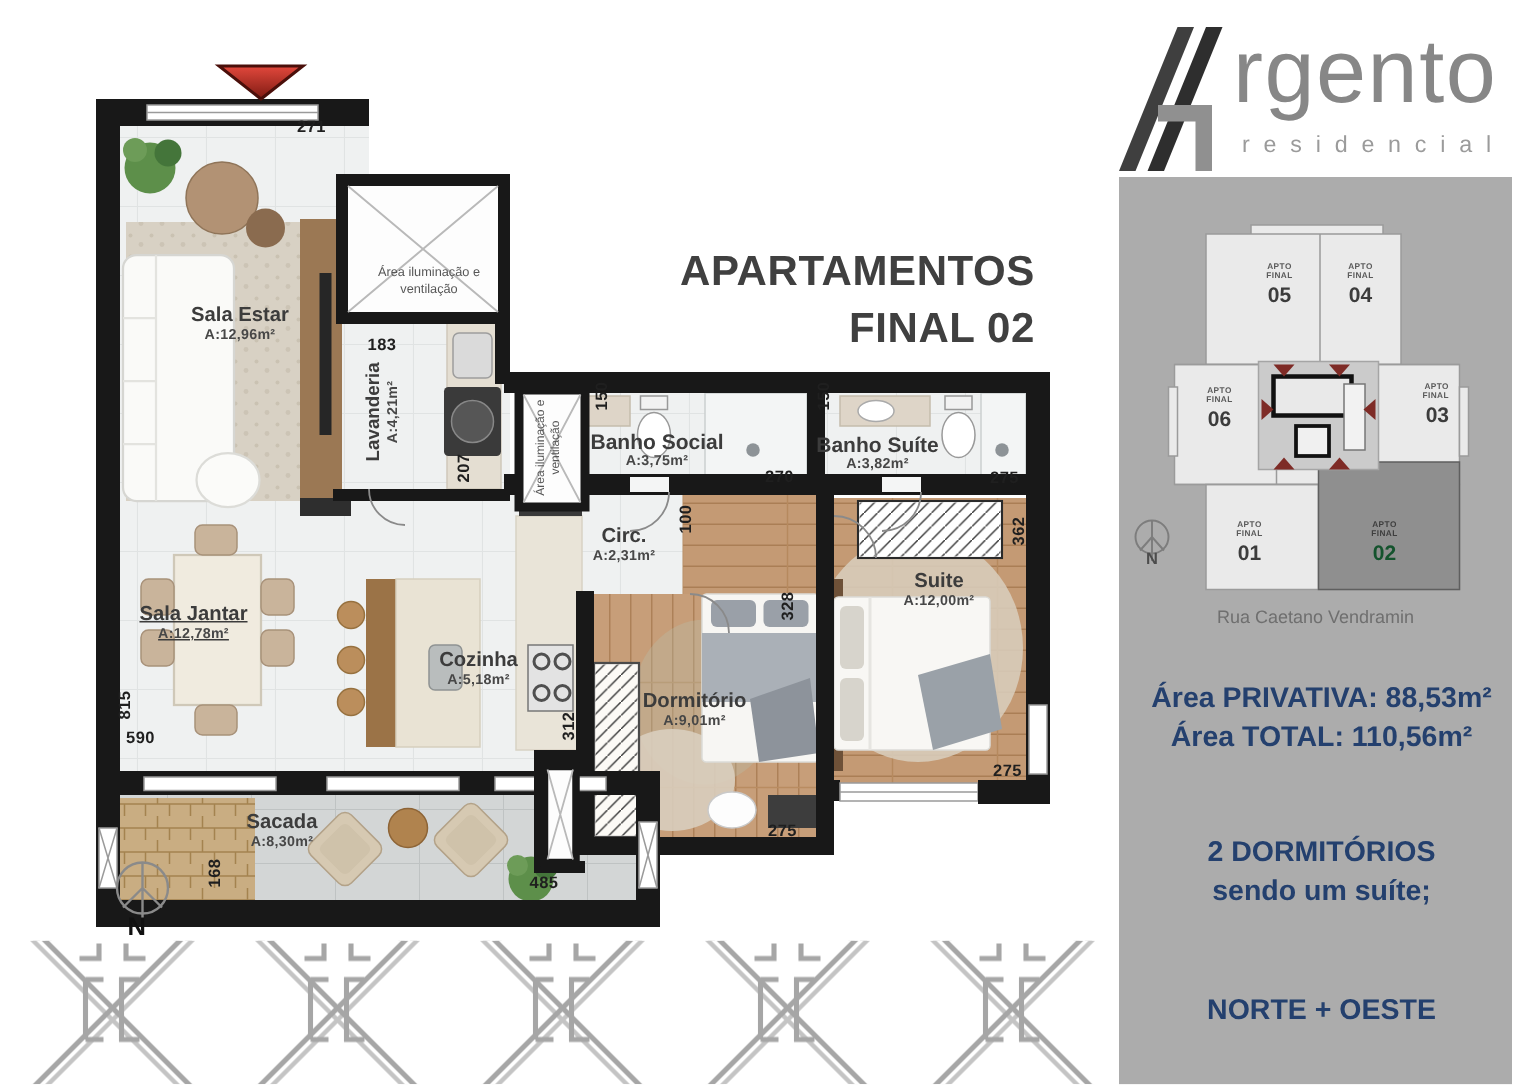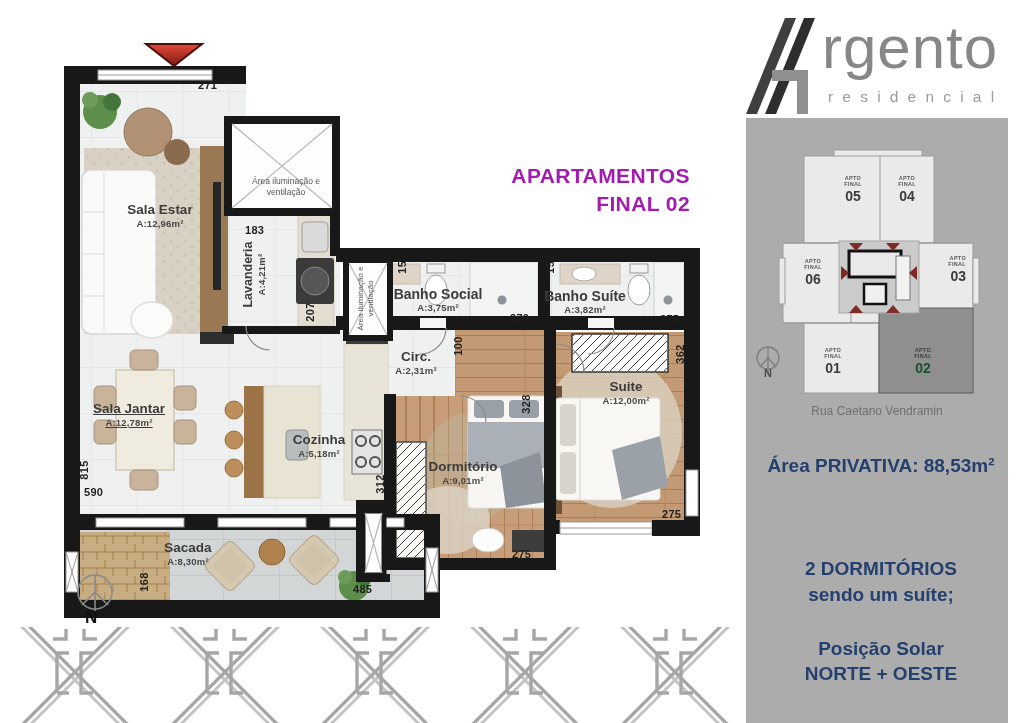--- a/index.html
+++ b/index.html
@@ -4,22 +4,22 @@
 <style>
   html,body{margin:0;padding:0;background:#fff;}
   #app{position:relative;width:1024px;height:723px;overflow:hidden;background:#fff;
        font-family:"Liberation Sans",sans-serif;}
   .abs{position:absolute;}
   
   .logo{position:absolute;left:740px;top:12px;width:284px;height:104px;z-index:8;}
   .brand{position:absolute;left:82px;top:6px;font-size:60px;color:#878787;letter-spacing:1px;line-height:1;}
   .brandsub{position:absolute;left:88px;top:76px;font-size:15.5px;letter-spacing:9.2px;color:#9b9b9b;}
   
-  .title{position:absolute;right:334px;top:162px;text-align:right;color:#a21caf;
-         font-weight:bold;font-size:21px;line-height:1.35;letter-spacing:.4px;z-index:7;}
+  .title{position:absolute;right:334px;top:162px;text-align:right;color:#404040;
+         font-weight:bold;font-size:28px;line-height:1.35;letter-spacing:.4px;z-index:7;}
   
   .panel{position:absolute;left:746px;top:118px;width:262px;height:605px;background:#acacac;z-index:2;}
   .side-line{position:absolute;left:746px;width:238px;text-align:center;color:#24406e;
              font-weight:bold;font-size:19px;z-index:6;margin-left:16px;}
   .street{position:absolute;left:746px;top:404px;width:262px;text-align:center;
           color:#6f6f6f;font-size:12px;z-index:6;}
   .unit{position:absolute;width:46px;text-align:center;z-index:6;line-height:1.05;}
   .unit .t{display:block;font-size:5.5px;color:#5a5a5a;font-weight:bold;letter-spacing:.3px;}
   .unit .n{display:block;font-size:14px;font-weight:bold;color:#3c3c3c;margin-top:1px;}
   .kp-n{position:absolute;left:756px;top:367px;font-size:11px;font-weight:bold;color:#4c4c4c;z-index:6;width:24px;text-align:center;}
@@ -412,23 +412,23 @@
   </div>
   <div class="unit" style="left:900px;top:348px;">
     <span class="t" style="color:#3e3e3e">APTO</span>
     <span class="t" style="color:#3e3e3e">FINAL</span>
     <span class="n" style="color:#14532d">02</span>
   </div>
   <div class="kp-n">N</div>
   <div class="street">Rua Caetano Vendramin</div>
 
   <div class="side-line" style="top:455px;">Área PRIVATIVA: 88,53m²</div>
+  <div class="side-line" style="top:481px;">Área TOTAL: 110,56m²</div>
   <div class="side-line" style="top:558px;">2 DORMITÓRIOS</div>
   <div class="side-line" style="top:584px;">sendo um suíte;</div>
-  <div class="side-line" style="top:638px;">Posição Solar</div>
   <div class="side-line" style="top:663px;">NORTE  + OESTE</div>
 
   <svg class="abs" style="left:0;top:627px;z-index:1" width="748" height="96" viewBox="0 0 748 96">
     <defs>
       <pattern id="argyle" width="150" height="96" patternUnits="userSpaceOnUse">
         <g stroke="#c4c4c4" stroke-width="3" fill="none">
           <path d="M-8,-30 L142,120 M158,-30 L8,120"></path>
         </g>
         <g stroke="#a6a6a6" stroke-width="3.4" fill="none">
           <path d="M0,-30 L150,120 M150,-30 L0,120"></path>

